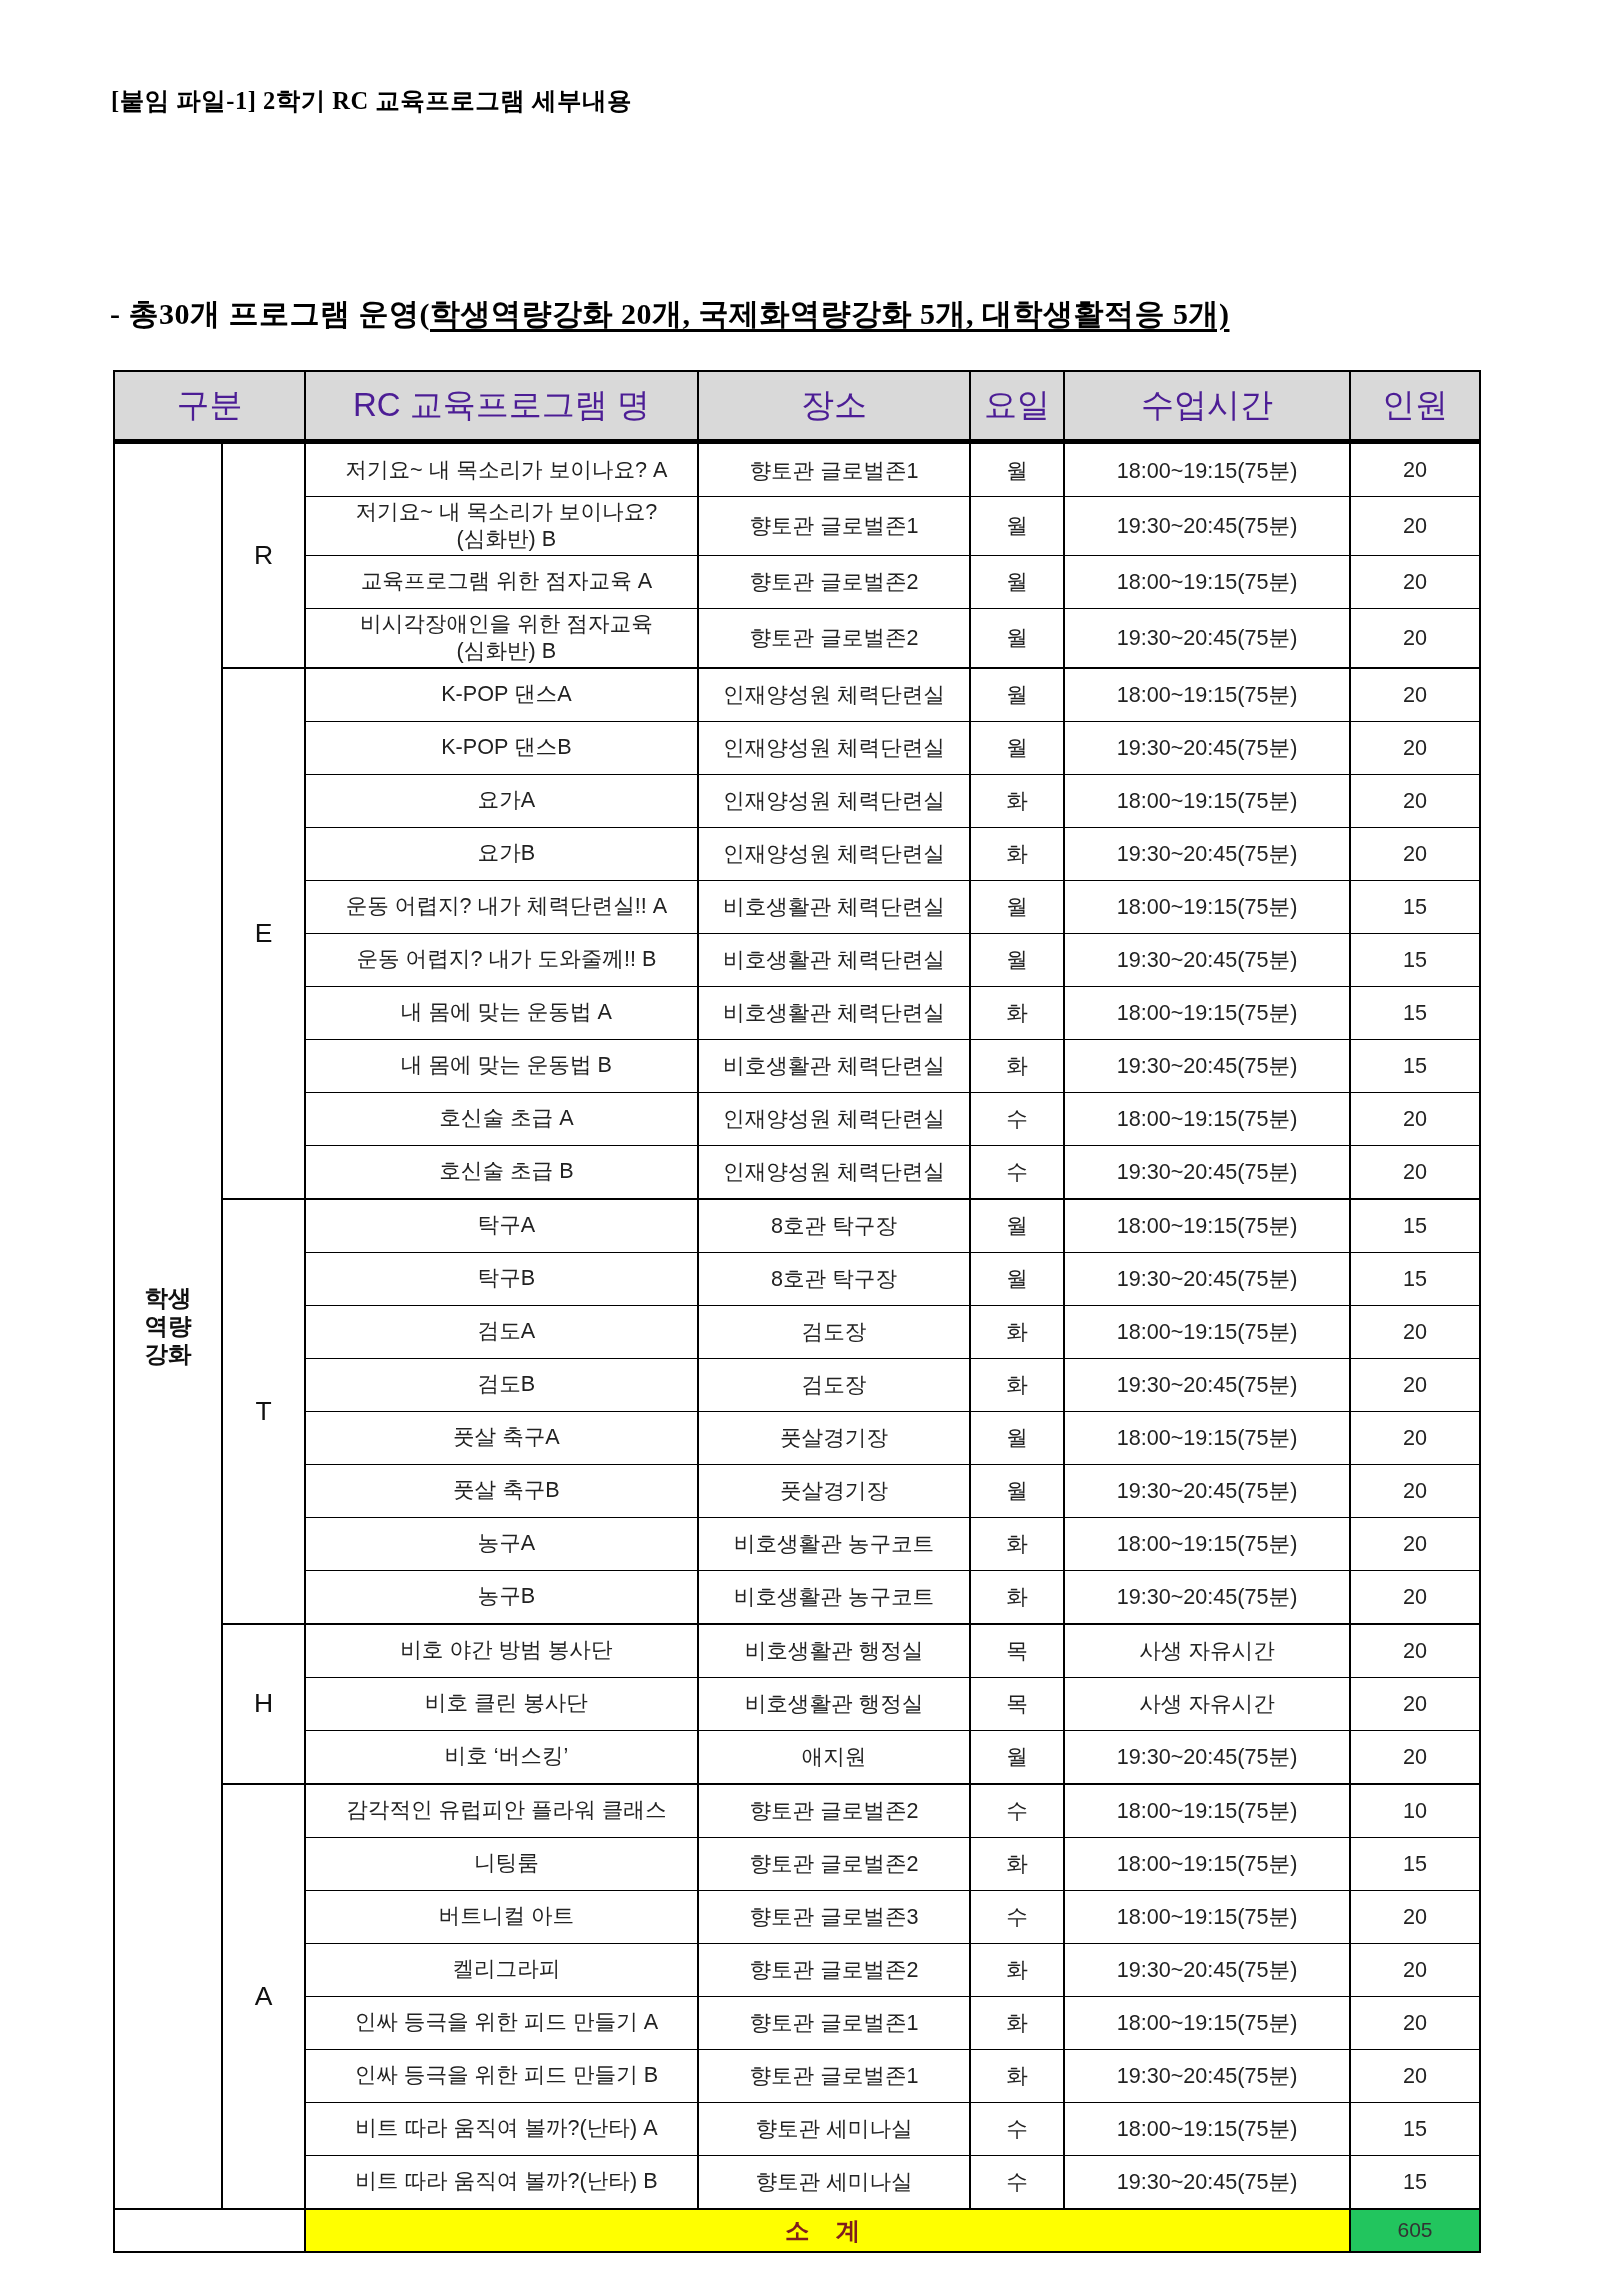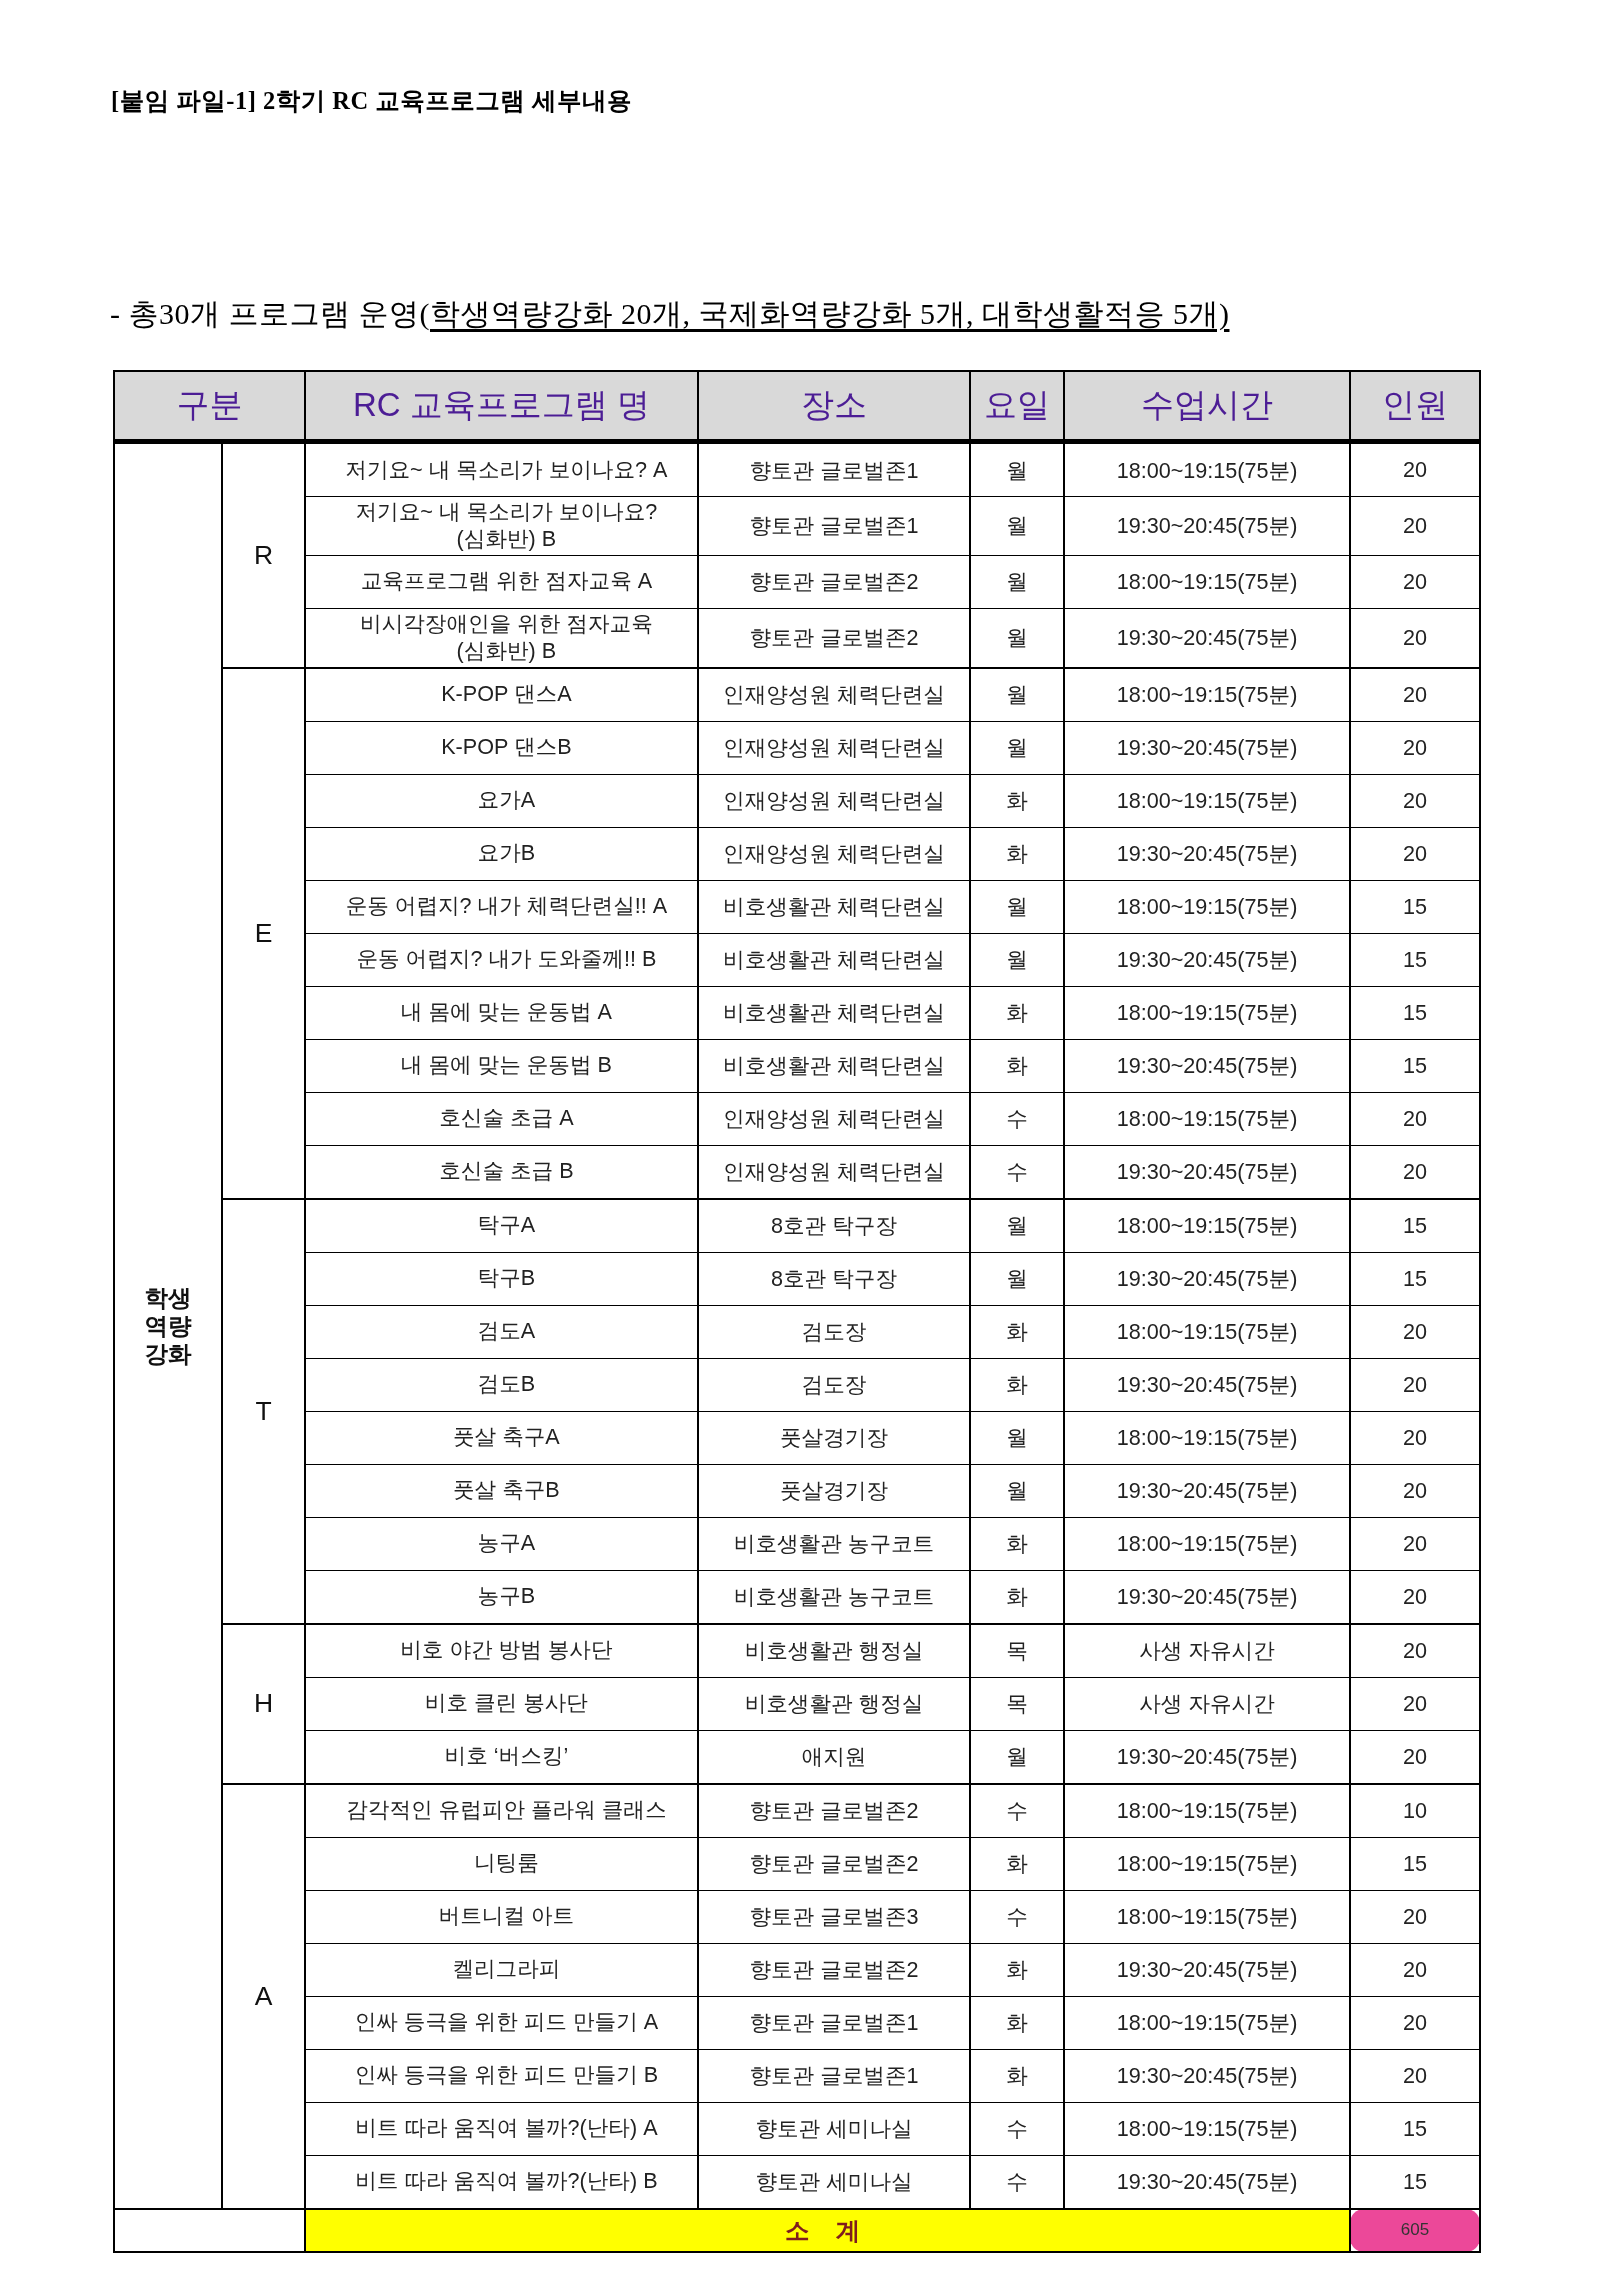--- a/index.html
+++ b/index.html
@@ -45,21 +45,21 @@
   .title .t1 { color: #2e3192; }
   .title .t2 { color: #ff0000; margin-left: 13.7px; }
   .title .t3 { color: #1b1bff; margin-left: 13.7px; }
   .subtitle {
     position: absolute;
     left: 110px;
     top: 294px;
     width: 1402px;
     font-family: "Liberation Serif", "DejaVu Serif", serif;
     font-size: 30px;
-    font-weight: 400;
+    font-weight: 700;
     color: #000;
     letter-spacing: 0.5px;
     white-space: nowrap;
   }
   .subtitle .ul { text-decoration: underline; text-underline-offset: 4.9px; }
 
   table.programs {
     position: absolute;
     left: 113px;
     top: 370px;
@@ -122,24 +122,23 @@
   }
   .programs tbody tr.subtotal td.blank-cell { background: #ffffff; }
   .programs tbody tr.subtotal td.subtotal-label {
     background: #ffff00;
     font-weight: 700;
     font-size: 24.5px;
     letter-spacing: 9.8px;
     color: #7f1d1d;
   }
   .programs tbody tr.subtotal td.subtotal-value {
-    background: #ec4899;
-    font-size: 17px;
+    background: #22c55e;
+    font-size: 21px;
     color: #333;
-    border-radius: 14px;
   }
 </style>
 </head>
 <body>
 
 <div class="page">
 
   <div class="note">[붙임 파일-1] 2학기 RC 교육프로그램 세부내용</div>
 
 

